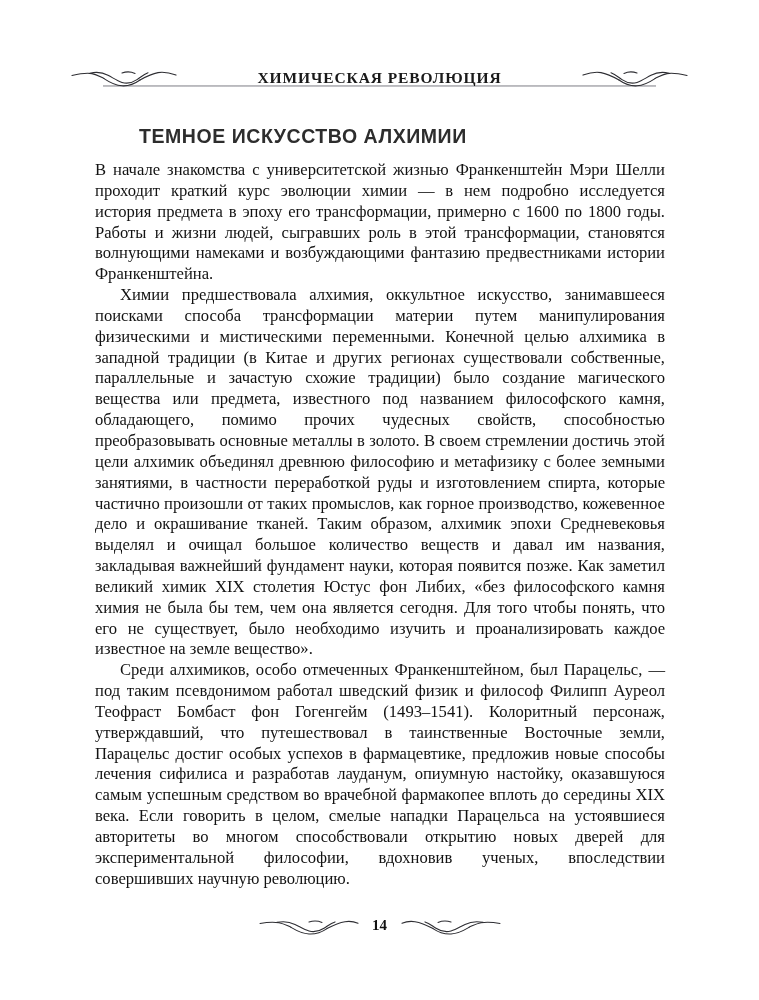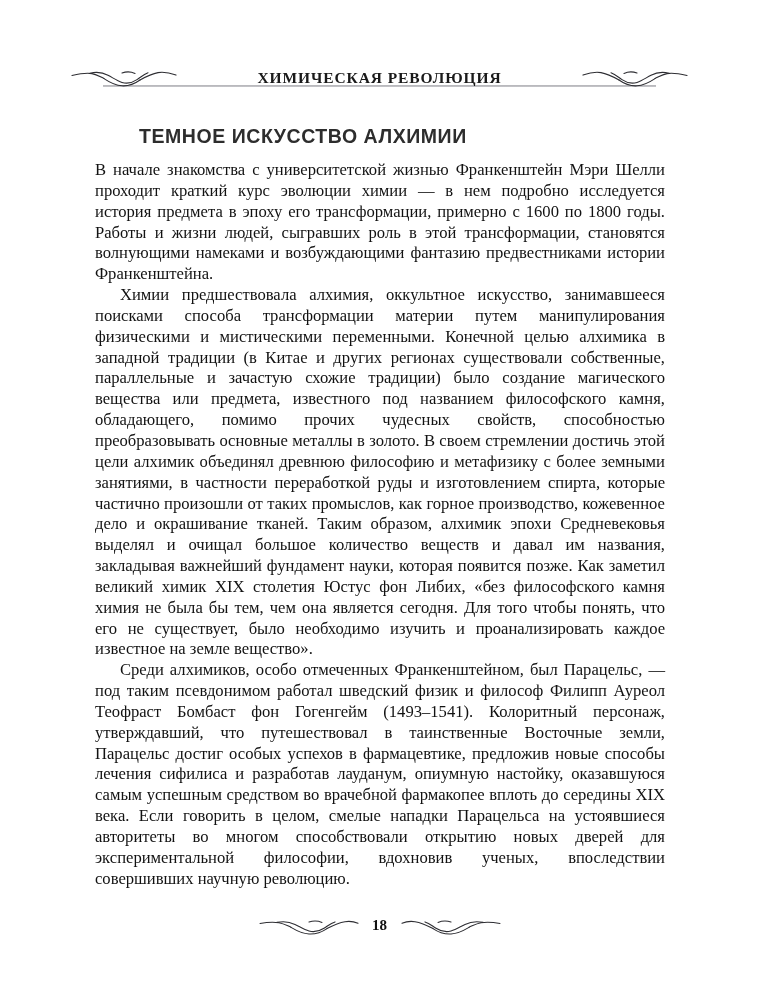--- a/index.html
+++ b/index.html
@@ -182,21 +182,21 @@
       <svg viewBox="0 0 102 22" preserveAspectRatio="none" aria-hidden="true">
         <g fill="none" stroke="#2e2e33" stroke-width="1.1" stroke-linecap="round">
           <path d="M2,9.5 C9,8.2 15,7.6 21,8.8 C26,9.8 29,11.6 33,13.2"></path>
           <path d="M19,8.4 C26,7 32,8 37,10.4 C42,12.8 46,15.6 51,17 C56,18.4 61,17.4 66,14.2 C70,11.7 73,9.2 77,7.9"></path>
           <path d="M33,13.4 C39,17 44,19.6 51,20 C58,20.4 64,18 69,14.6"></path>
           <path d="M51,8 C56,6.4 60,6.8 64,8.4"></path>
           <path d="M69,14.6 C75,11.4 81,8.6 87,7.7 C92,6.9 97,8 100,9.3"></path>
         </g>
       </svg>
     </div>
-    <span class="page-number">18</span>
+    <span class="page-number">14</span>
     <div class="footer-orn">
       <svg viewBox="0 0 102 22" preserveAspectRatio="none" aria-hidden="true">
         <g fill="none" stroke="#2e2e33" stroke-width="1.1" stroke-linecap="round">
           <path d="M100,9.5 C93,8.2 87,7.6 81,8.8 C76,9.8 73,11.6 69,13.2"></path>
           <path d="M83,8.4 C76,7 70,8 65,10.4 C60,12.8 56,15.6 51,17 C46,18.4 41,17.4 36,14.2 C32,11.7 29,9.2 25,7.9"></path>
           <path d="M69,13.4 C63,17 58,19.6 51,20 C44,20.4 38,18 33,14.6"></path>
           <path d="M51,8 C46,6.4 42,6.8 38,8.4"></path>
           <path d="M33,14.6 C27,11.4 21,8.6 15,7.7 C10,6.9 5,8 2,9.3"></path>
         </g>
       </svg>

